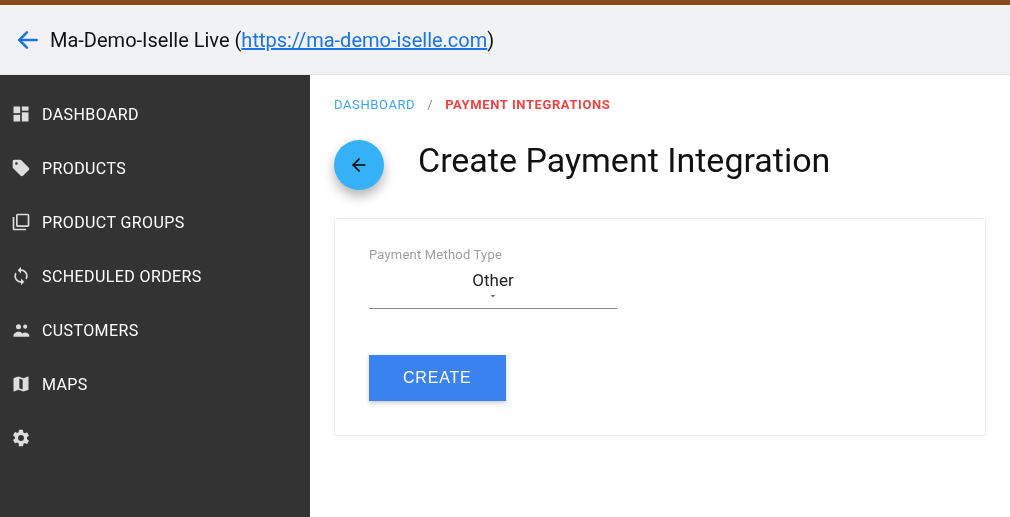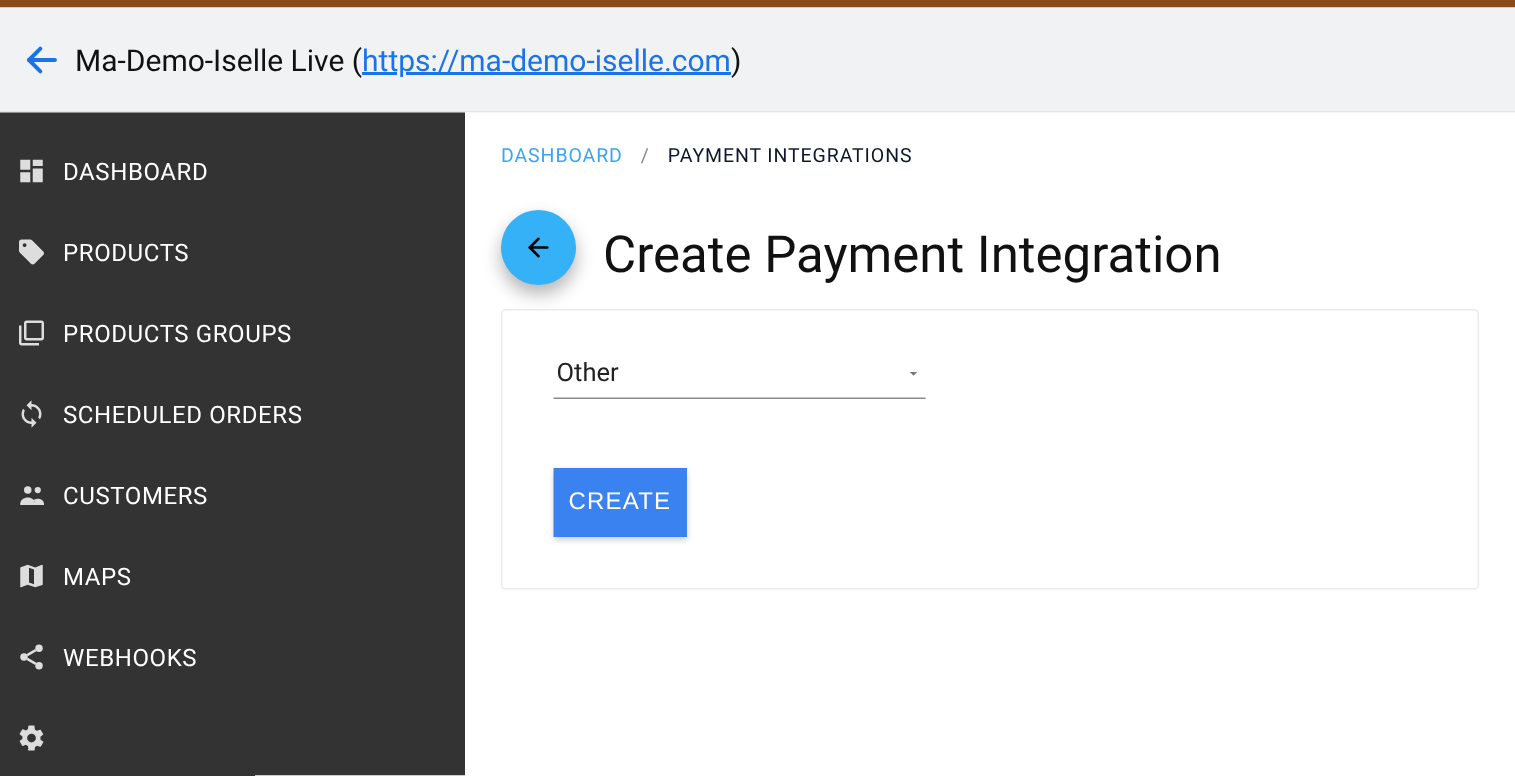--- a/index.html
+++ b/index.html
@@ -60,25 +60,26 @@
   .breadcrumb {
     font-size: 13px;
     letter-spacing: 0.6px;
     margin-bottom: 28px;
     display: flex;
     align-items: center;
     gap: 12px;
   }
   .breadcrumb .bc-link { color: #3aa5f2; cursor: pointer; }
   .breadcrumb .bc-sep { color: #888; }
-  .breadcrumb .bc-current { color: #0f172a; }
+  .breadcrumb .bc-current { color: #ef4444; font-weight: bold; }
   .page-title-row {
     display: flex;
-    align-items: flex-end;
-    margin-bottom: 16px;
+    align-items: flex-start;
+    margin-bottom: 28px;
+    gap: 16px;
   }
   .circle-back {
     width: 50px; height: 50px;
     background: #34b1f7;
     border-radius: 999px;
     display: flex; align-items: center; justify-content: center;
     color: #000;
     box-shadow: 0 6px 12px rgba(0,0,0,0.3);
     margin-right: 18px;
     cursor: pointer;
@@ -103,31 +104,32 @@
   }
   .select {
     width: 248px;
     display: flex;
     align-items: center;
     justify-content: space-between;
     border-bottom: 1px solid #8a8a8a;
     padding: 4px 2px 6px 2px;
     cursor: pointer;
     margin-bottom: 46px;
+    flex-direction: column;
   }
   .select .value {
     font-size: 17px;
     color: #222;
   }
   .select .caret { color: #777; }
   .create-btn {
     background: #3a82f0;
     color: #fff;
     border: none;
-    padding: 14px 10px;
+    padding: 14px 34px;
     font-size: 16px;
     letter-spacing: 0.8px;
     cursor: pointer;
     box-shadow: 0 2px 4px rgba(0,0,0,0.2);
   }
   svg { display: block; }
 </style>
 </head>
 <body>
 
@@ -167,21 +169,21 @@
           </svg>
       </span>
       <span class="label">PRODUCTS</span>
     </div>
     <div class="sidebar-item">
       <span class="icon">
         <svg width="20" height="20" viewBox="0 0 24 24" fill="currentColor">
             <path d="M4 6H2v14c0 1.1.9 2 2 2h14v-2H4V6zm16-4H8c-1.1 0-2 .9-2 2v12c0 1.1.9 2 2 2h12c1.1 0 2-.9 2-2V4c0-1.1-.9-2-2-2zm0 14H8V4h12v12z"></path>
           </svg>
       </span>
-      <span class="label">PRODUCTS GROUPS</span>
+      <span class="label">PRODUCT GROUPS</span>
     </div>
     <div class="sidebar-item">
       <span class="icon">
         <svg width="20" height="20" viewBox="0 0 24 24" fill="currentColor">
             <path d="M12 4V1L8 5l4 4V6c3.31 0 6 2.69 6 6 0 1.01-.25 1.97-.7 2.8l1.46 1.46A7.93 7.93 0 0020 12c0-4.42-3.58-8-8-8zm0 14c-3.31 0-6-2.69-6-6 0-1.01.25-1.97.7-2.8L5.24 7.74A7.93 7.93 0 004 12c0 4.42 3.58 8 8 8v3l4-4-4-4v3z"></path>
           </svg>
       </span>
       <span class="label">SCHEDULED ORDERS</span>
     </div>
     <div class="sidebar-item">
@@ -194,31 +196,20 @@
       </span>
       <span class="label">CUSTOMERS</span>
     </div>
     <div class="sidebar-item">
       <span class="icon">
         <svg width="20" height="20" viewBox="0 0 24 24" fill="currentColor">
             <path d="M20.5 3l-.16.03L15 5.1 9 3 3.36 4.9c-.21.07-.36.25-.36.48V20.5c0 .28.22.5.5.5l.16-.03L9 18.9l6 2.1 5.64-1.9c.21-.07.36-.25.36-.48V3.5c0-.28-.22-.5-.5-.5zM10 5.47l4 1.4v11.66l-4-1.4V5.47z"></path>
           </svg>
       </span>
       <span class="label">MAPS</span>
-    </div>
-    <div class="sidebar-item">
-      <span class="icon">
-        <svg width="20" height="20" viewBox="0 0 24 24" fill="currentColor">
-            <circle cx="18" cy="5" r="3"></circle>
-            <circle cx="6" cy="12" r="3"></circle>
-            <circle cx="18" cy="19" r="3"></circle>
-            <path d="M8.59 13.51l6.83 3.98M15.41 6.51l-6.82 3.98" stroke="currentColor" stroke-width="2"></path>
-          </svg>
-      </span>
-      <span class="label">WEBHOOKS</span>
     </div>
     <div class="sidebar-item">
       <span class="icon">
         <svg width="20" height="20" viewBox="0 0 24 24" fill="currentColor">
             <path d="M19.14 12.94a7.07 7.07 0 000-1.88l2.03-1.58a.5.5 0 00.12-.64l-1.92-3.32a.5.5 0 00-.6-.22l-2.39.96a7.03 7.03 0 00-1.62-.94l-.36-2.54A.5.5 0 0014 2h-4a.5.5 0 00-.5.42l-.36 2.54c-.58.24-1.12.56-1.62.94l-2.39-.96a.5.5 0 00-.6.22L2.61 8.48a.5.5 0 00.12.64l2.03 1.58a7.07 7.07 0 000 1.88l-2.03 1.58a.5.5 0 00-.12.64l1.92 3.32c.13.22.39.31.6.22l2.39-.96c.5.38 1.04.7 1.62.94l.36 2.54A.5.5 0 0010 22h4a.5.5 0 00.5-.42l.36-2.54c.58-.24 1.12-.56 1.62-.94l2.39.96c.21.09.47 0 .6-.22l1.92-3.32a.5.5 0 00-.12-.64l-2.03-1.58zM12 15.5A3.5 3.5 0 1112 8.5a3.5 3.5 0 010 7z"></path>
           </svg>
       </span>
     </div>
   </div>
 
@@ -233,20 +224,21 @@
       <div class="circle-back">
         <svg width="20" height="20" viewBox="0 0 24 24" fill="none" stroke="currentColor" stroke-width="2" stroke-linecap="round" stroke-linejoin="round">
             <line x1="19" y1="12" x2="5" y2="12"></line>
             <polyline points="12 5 5 12 12 19"></polyline>
           </svg>
       </div>
       <h1 class="page-title">Create Payment Integration</h1>
     </div>
 
     <div class="card">
+      <div class="field-label">Payment Method Type</div>
       <div class="select">
         <span class="value">Other</span>
         <span class="caret">
           <svg width="12" height="12" viewBox="0 0 24 24" fill="currentColor">
               <path d="M7 10l5 5 5-5z"></path>
             </svg>
         </span>
       </div>
       <button class="create-btn">CREATE</button>
     </div>

